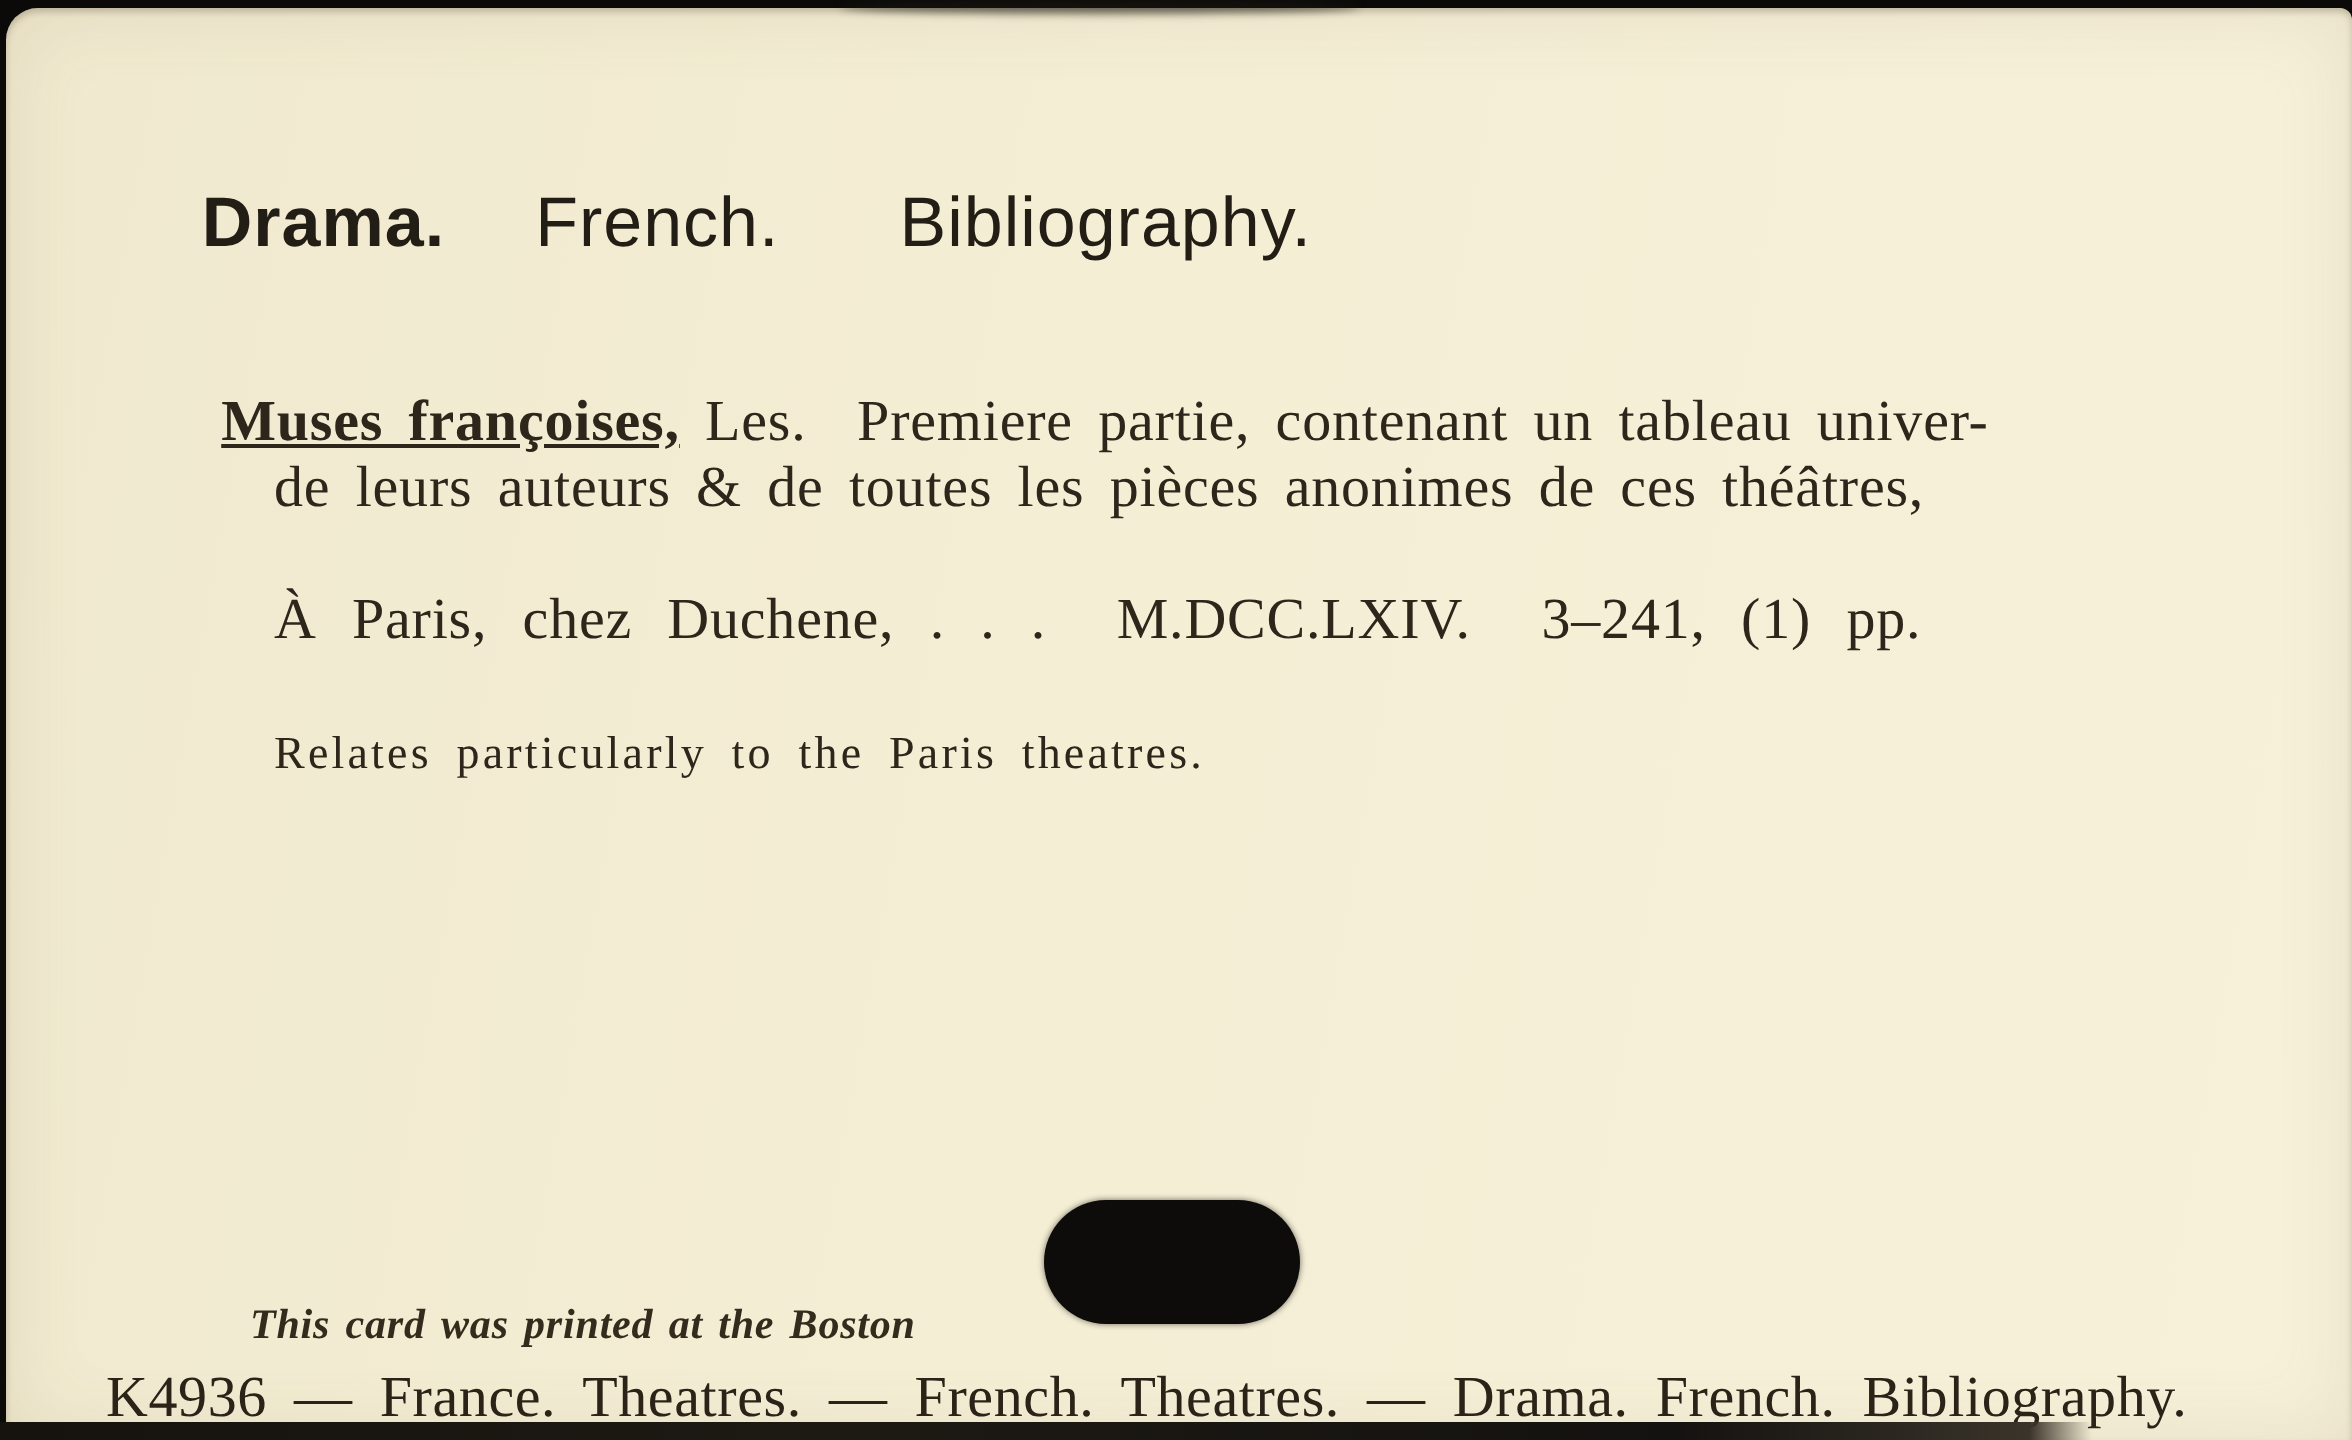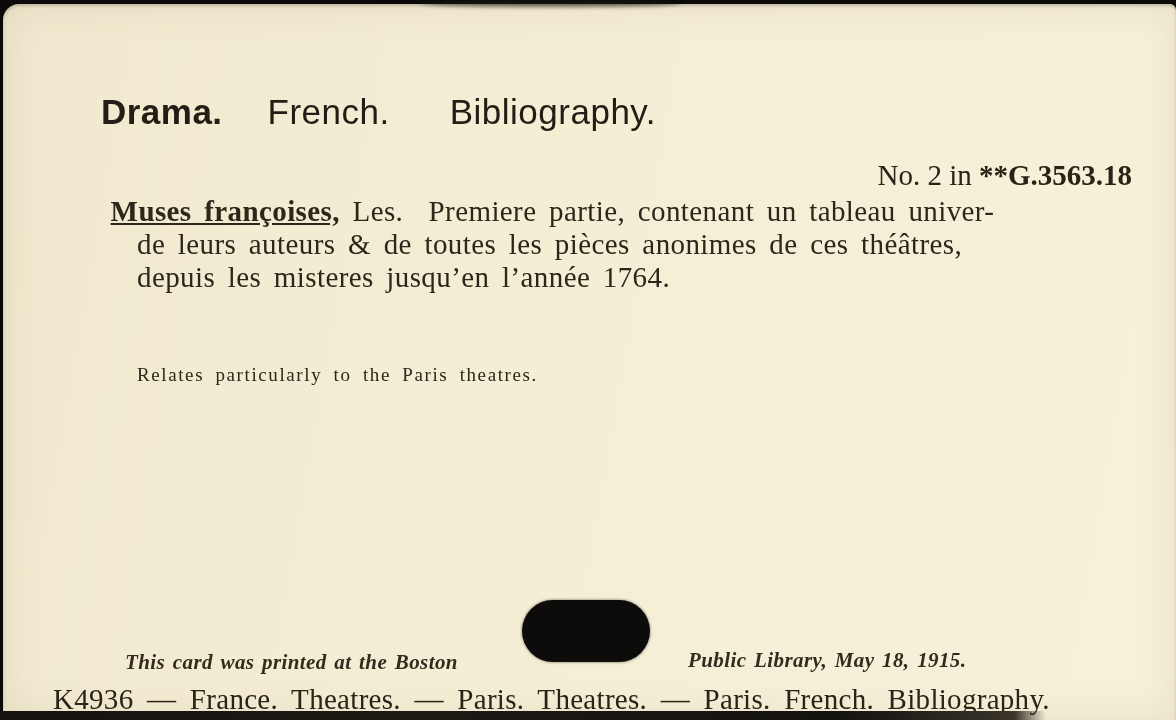--- a/index.html
+++ b/index.html
@@ -29,21 +29,21 @@
   }
   .callnum .shelf{font-weight:700;}
   .entry-line{font-size:29px;letter-spacing:0.4px;word-spacing:5px;}
   .l1{top:158px;left:57px;}
   .l1 .bold{font-weight:700;text-decoration:underline;}
   .l2{top:191px;left:134px;}
   .l3{top:224px;left:134px;}
   .l4{top:257px;left:134px;}
   .l5{top:290px;left:134px;word-spacing:10px;}
   .l6{top:327px;left:134px;}
-  .l7{top:360px;left:134px;font-size:19px;letter-spacing:1.6px;word-spacing:5px;}
+  .l7{top:360px;left:134px;font-size:23px;letter-spacing:1.6px;word-spacing:5px;}
   .printed-note{
     font-size:21px;font-style:italic;font-weight:700;
     color:#342b1d;letter-spacing:0.4px;word-spacing:2px;
   }
   .pn-left{top:646px;left:122px;}
   .pn-right{top:644px;left:685px;}
   .tracings{
     top:679px;left:50px;font-size:29px;letter-spacing:0.3px;word-spacing:6px;color:#2b2317;
   }
   .ink-blot{
@@ -63,33 +63,29 @@
 </style>
 </head>
 <body>
 
 <div class="card">
 
   <div class="line header">
     <span class="bold">Drama.</span><span class="p1">French.</span><span class="p2">Bibliography.</span>
   </div>
 
-  <div class="line callnum">
-    <span>No. 2 in </span><span class="shelf">**G.3563.18</span>
-  </div>
 
   <div class="line entry-line l1">
     <span class="bold">Muses françoises,</span><span> Les.  Premiere partie, contenant un tableau univer-</span>
   </div>
   <div class="line entry-line l3">de leurs auteurs &amp; de toutes les pièces anonimes de ces théâtres,</div>
-  <div class="line entry-line l4">depuis les misteres jusqu’en l’année 1764.</div>
+  <div class="line entry-line l5">À Paris, chez Duchene, . . .  M.DCC.LXIV.  3–241, (1) pp.</div>
   <div class="line entry-line l7">Relates particularly to the Paris theatres.</div>
 
   <div class="line printed-note pn-left">This card was printed at the Boston</div>
-  <div class="line printed-note pn-right">Public Library, May 18, 1915.</div>
 
-  <div class="line tracings">K4936 — France. Theatres. — Paris. Theatres. — Paris. French. Bibliography.</div>
+  <div class="line tracings">K4936 — France. Theatres. — French. Theatres. — Drama. French. Bibliography.</div>
 
   <div class="ink-blot"></div>
 </div>
 
 <div class="top-smudge"></div>
 <div class="bottom-strip"></div>
 
 </body></html>

